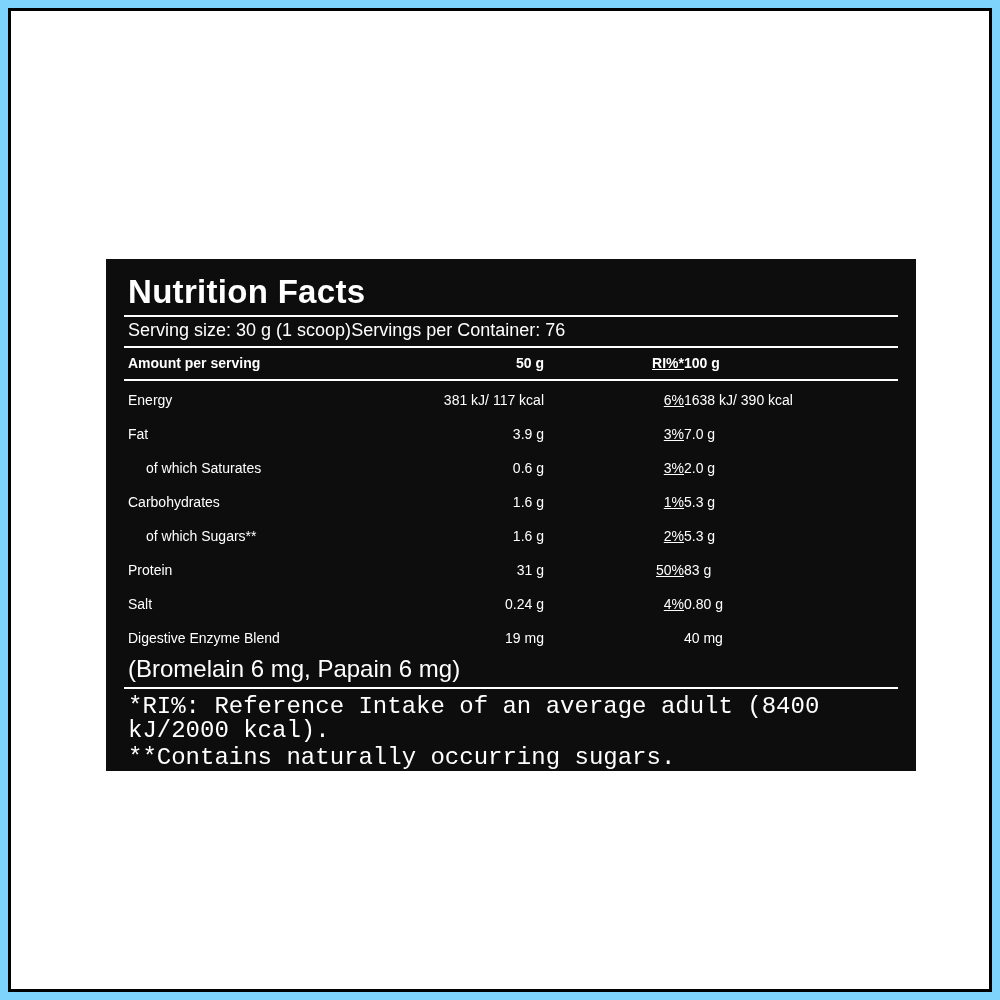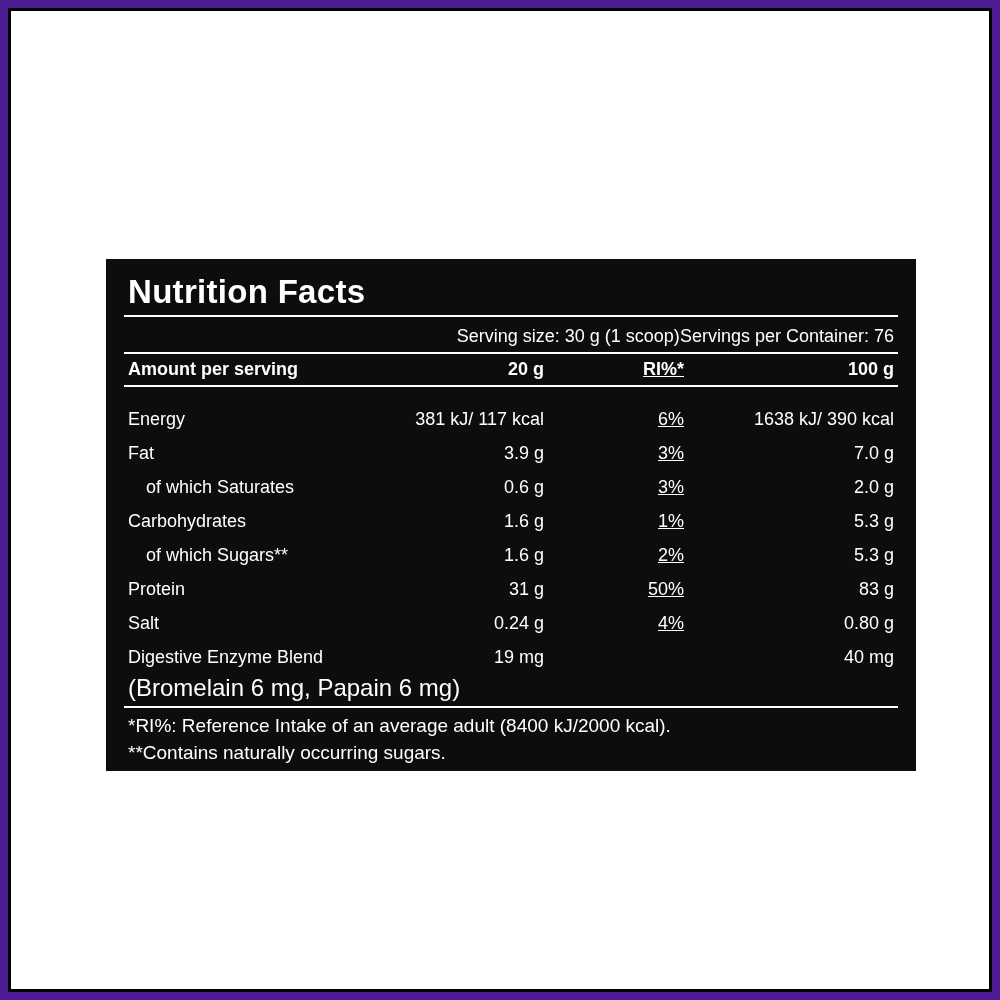--- a/index.html
+++ b/index.html
@@ -10,21 +10,21 @@
   body {
     width: 1000px;
     height: 1000px;
     font-family: "Liberation Sans", sans-serif;
     -webkit-font-smoothing: antialiased;
   }
   .page {
     position: relative;
     width: 1000px;
     height: 1000px;
-    background: #4c1d95;
+    background: #7dd3fc;
     box-sizing: border-box;
   }
   .outer-frame {
     position: absolute;
     left: 8px;
     top: 8px;
     width: 984px;
     height: 984px;
     border: 3px solid #000000;
     box-sizing: border-box;
@@ -52,21 +52,21 @@
   }
   .rule {
     height: 2px;
     background: #ffffff;
     margin: 0;
     border: 0;
   }
   .row {
     display: flex;
     align-items: baseline;
-    font-size: 18px;
+    font-size: 14px;
     line-height: 22px;
     padding: 6px 4px 6px 4px;
     color: #ffffff;
   }
   .row .c-label {
     flex: 1 1 auto;
     text-align: left;
     white-space: nowrap;
   }
   .row .c-a {
@@ -75,53 +75,54 @@
     white-space: nowrap;
   }
   .row .c-b {
     width: 140px;
     text-align: right;
     white-space: nowrap;
     text-decoration: underline;
   }
   .row .c-c {
     width: 210px;
-    text-align: right;
+    text-align: left;
     white-space: nowrap;
   }
   .serving-row {
     display: flex;
-    justify-content: flex-end;
+    justify-content: flex-start;
     font-size: 18px;
     line-height: 22px;
-    padding: 8px 4px 5px 4px;
+    padding: 2px 4px 5px 4px;
   }
   .headings-row {
     font-weight: bold;
     padding-top: 4px;
     padding-bottom: 5px;
   }
   .indent {
     padding-left: 18px;
   }
   .sub-note {
     font-size: 24px;
     line-height: 22px;
     padding: 3px 4px 7px 4px;
   }
   .footnote {
-    font-size: 19px;
+    font-size: 24px;
     line-height: 24px;
     padding: 6px 4px 0 4px;
+    font-family: Liberation Mono, monospace;
   }
   .footnote.second {
     padding-top: 3px;
   }
   .rows-block {
-    padding-top: 15px;
+    padding-top: 2px;
   }
 </style>
 </head>
 <body>
 
 <div class="page">
   <div class="outer-frame">
 
     <div class="panel">
 
@@ -131,21 +132,21 @@
 
       <div class="serving-row">
         <span>Serving size: 30 g (1 scoop)</span>
         <span>Servings per Container: 76</span>
       </div>
 
       <div class="rule"></div>
 
       <div class="row headings-row">
         <span class="c-label">Amount per serving</span>
-        <span class="c-a">20 g</span>
+        <span class="c-a">50 g</span>
         <span class="c-b">RI%*</span>
         <span class="c-c">100 g</span>
       </div>
 
       <div class="rule"></div>
 
       <div class="rows-block">
 
         <div class="row">
           <span class="c-label">Energy</span>

